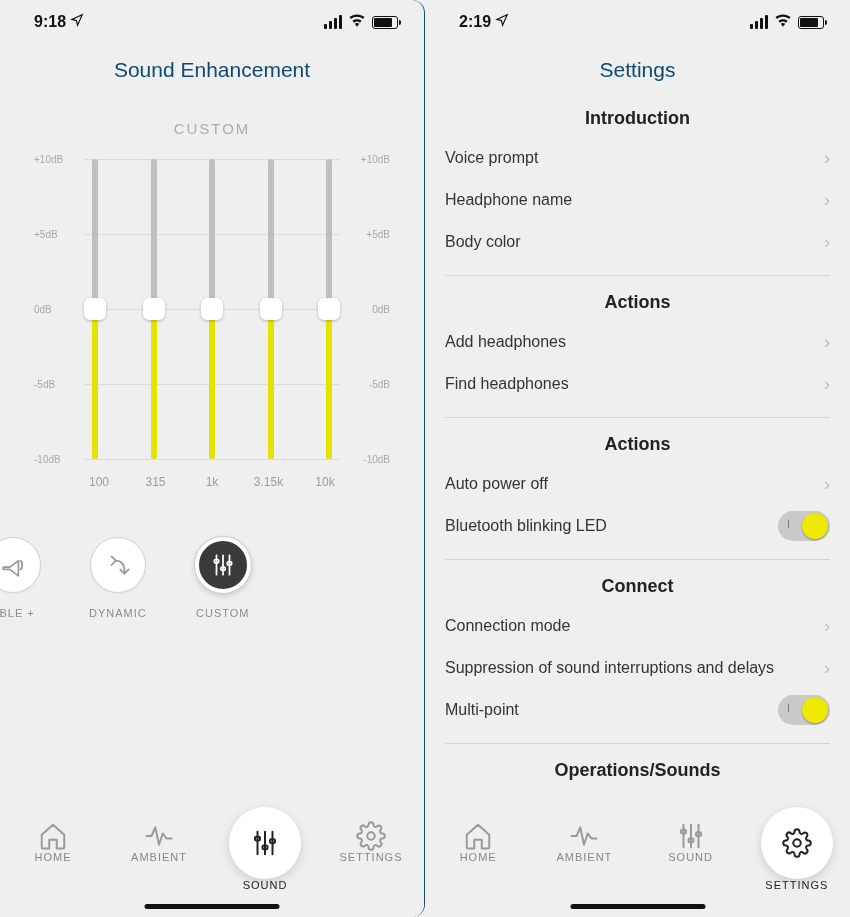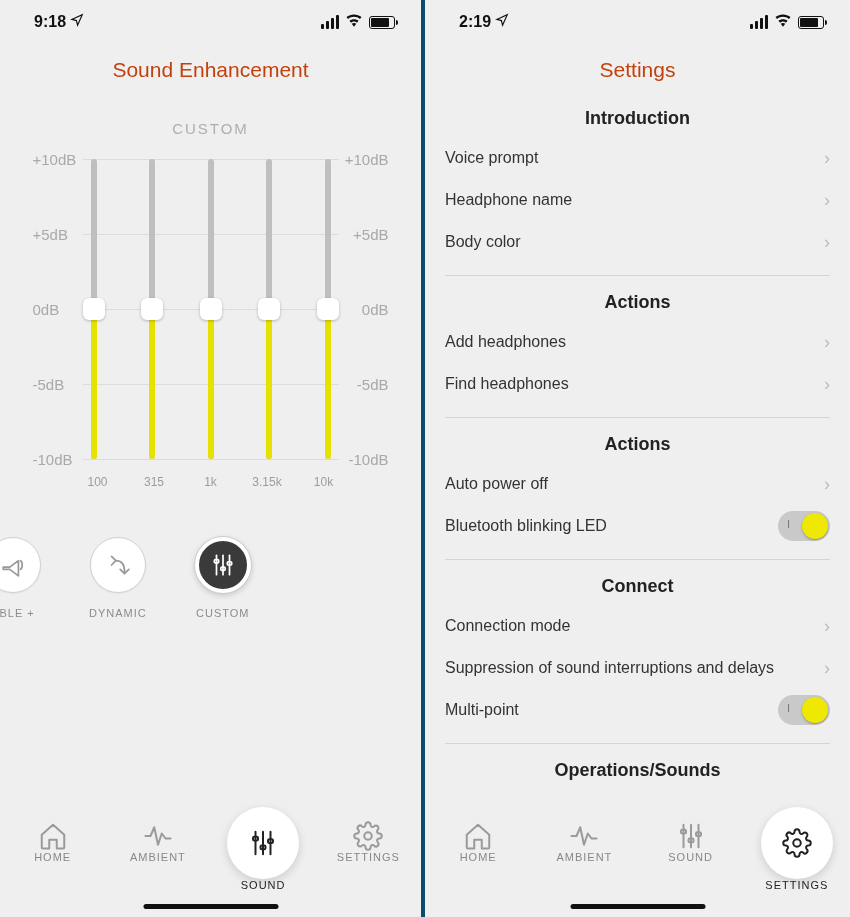--- a/index.html
+++ b/index.html
@@ -1,39 +1,39 @@
 <!DOCTYPE html>
 <html><head>
 <meta charset="utf-8">
 <style>
 *{box-sizing:border-box;margin:0;padding:0;font-family:-apple-system,BlinkMacSystemFont,"Segoe UI",Helvetica,Arial,sans-serif;}
 body{background:#efefef;}
 .container{display:flex;width:850px;height:917px;}
 .screen{width:425px;height:917px;background:#efefef;position:relative;display:flex;flex-direction:column;overflow:hidden;}
-.screen:first-child{border-right:4px solid #0c4a6e;}
+.screen:first-child{border-right:1px solid #0c4a6e;border-radius:13px;}
 .status-bar{height:44px;display:flex;justify-content:space-between;align-items:center;padding:0 26px 0 34px;font-size:16px;font-weight:600;color:#111;}
 .status-right{display:flex;align-items:center;gap:6px;}
 .loc-icon{display:inline-block;transform:rotate(0deg);}
 .signal-bars{display:inline-flex;align-items:flex-end;gap:2px;}
 .signal-bars span{width:3px;background:#111;border-radius:1px;}
 .signal-bars span:nth-child(1){height:5px;}
 .signal-bars span:nth-child(2){height:8px;}
 .signal-bars span:nth-child(3){height:11px;}
 .signal-bars span:nth-child(4){height:14px;}
 .battery{width:26px;height:13px;border:1.5px solid #111;border-radius:3px;position:relative;}
 .battery::after{content:"";position:absolute;right:-4px;top:3px;width:2.5px;height:5px;background:#111;border-radius:0 2px 2px 0;}
 .battery .fill{position:absolute;left:1px;top:1px;bottom:1px;width:75%;background:#111;border-radius:1px;}
-.page-title{text-align:center;font-size:21px;font-weight:400;color:#c2410c;padding:14px 0 10px;}
+.page-title{text-align:center;font-size:21px;font-weight:400;color:#0c4a6e;padding:14px 0 10px;}
 
 .eq-wrap{flex:1;display:flex;flex-direction:column;align-items:center;padding-top:28px;}
 .preset-name{font-size:15px;letter-spacing:2px;color:#aeaeae;font-weight:500;margin-bottom:22px;}
 .eq-area{position:relative;width:380px;height:330px;}
 .eq-grid{position:absolute;left:62px;right:62px;top:0;bottom:30px;}
 .grid-line{position:absolute;left:0;right:0;height:1px;background:#dcdcdc;}
-.db-label{position:absolute;font-size:15px;color:#a9a9a9;}
+.db-label{position:absolute;font-size:10px;color:#a9a9a9;}
 .db-left{left:12px;transform:translateY(-50%);}
 .db-right{right:12px;transform:translateY(-50%);}
 .sliders{position:absolute;left:62px;right:62px;top:0;bottom:30px;display:flex;justify-content:space-between;}
 .slider-col{position:relative;width:22px;display:flex;flex-direction:column;align-items:center;}
 .track{position:absolute;top:0;bottom:0;width:6px;background:#bfbfbf;border-radius:3px;}
 .fill-track{position:absolute;bottom:0;width:6px;background:#e6e200;border-radius:3px;}
 .thumb{position:absolute;width:22px;height:22px;background:#fff;border-radius:6px;box-shadow:0 1px 3px rgba(0,0,0,.25);transform:translateY(-50%);}
 .freq-labels{position:absolute;left:62px;right:62px;bottom:0;display:flex;justify-content:space-between;font-size:12px;color:#9c9c9c;margin-top:32px;}
 .freq-labels span{width:30px;text-align:center;}
 

